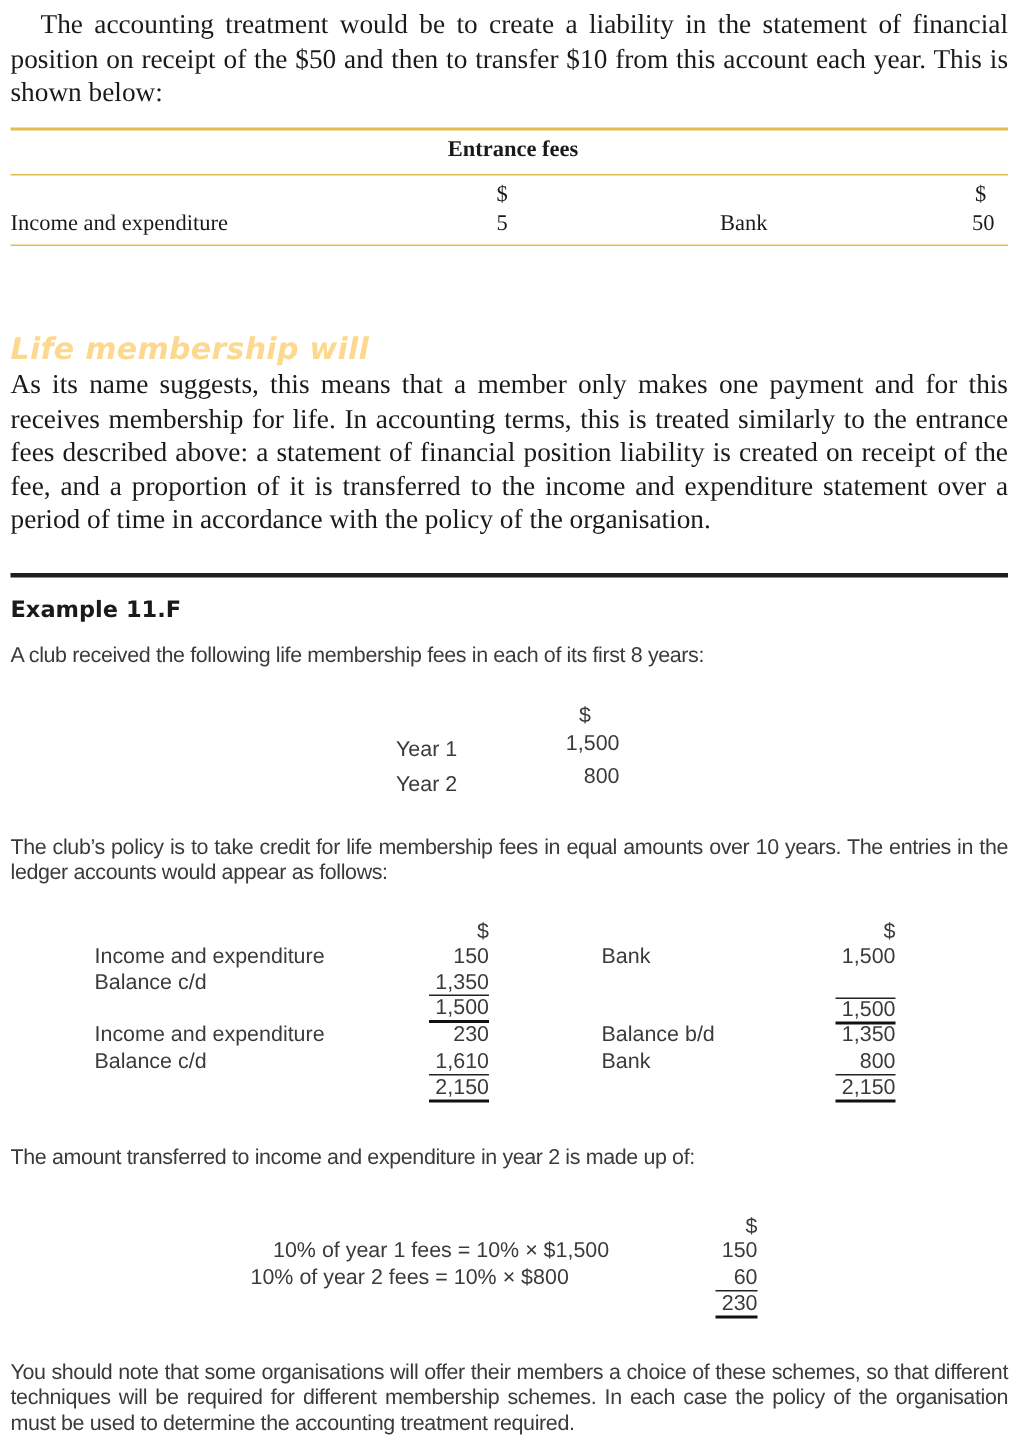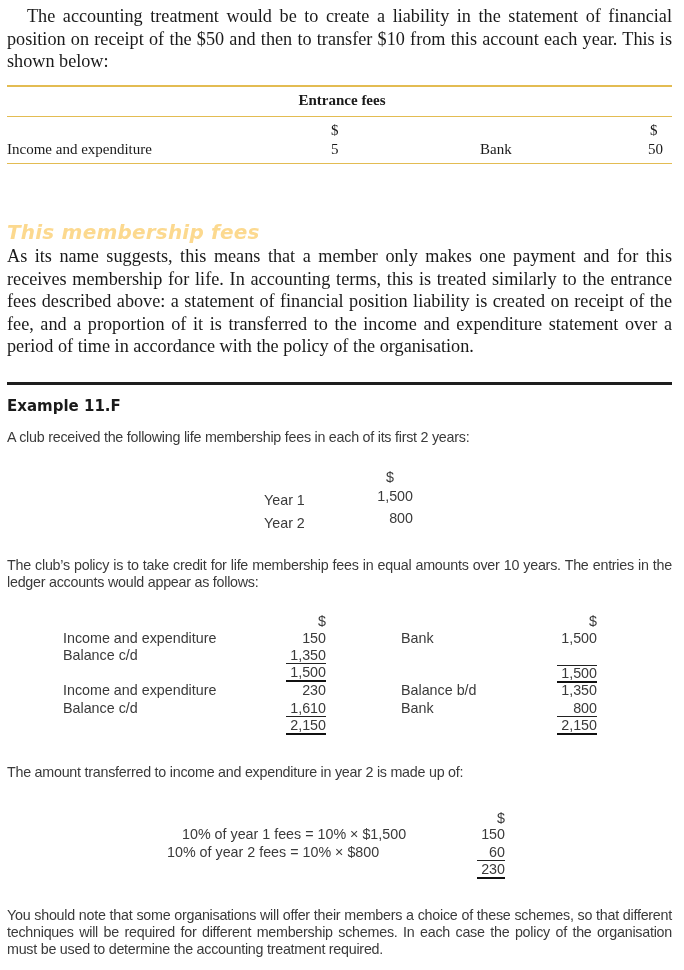--- a/index.html
+++ b/index.html
@@ -55,26 +55,26 @@
 
   <div>
     <div class="abs tbl-serif" style="left:7px; top:141px;">Income and expenditure</div>
     <div class="abs tbl-serif" style="left:331px; top:141px;">5</div>
     <div class="abs tbl-serif" style="left:480px; top:141px;">Bank</div>
     <div class="abs tbl-serif" style="left:648px; top:141px;">50</div>
   </div>
   <div class="gold-rule" style="top:163px; height:1px;"></div>
 </div>
 
-<div class="heading-life">This membership fees</div>
+<div class="heading-life">Life membership will</div>
 <div class="para-serif" style="top:245px;">As its name suggests, this means that a member only makes one payment and for this receives membership for life. In accounting terms, this is treated similarly to the entrance fees described above: a statement of financial position liability is created on receipt of the fee, and a proportion of it is transferred to the income and expenditure statement over a period of time in accordance with the policy of the organisation.</div>
 
 <div class="black-rule"></div>
 <div class="example-title">Example 11.F</div>
-<div class="para-sans" style="top:429px;">A club received the following life membership fees in each of its first 2 years:</div>
+<div class="para-sans" style="top:429px;">A club received the following life membership fees in each of its first 8 years:</div>
 
 <div>
   <div class="abs s" style="left:386px; top:469px;">$</div>
   <div>
     <div class="abs s" style="left:264px; top:492px;">Year 1</div>
     <div class="abs s r" style="left:353px; width:60px; top:488px;">1,500</div>
   </div>
   <div>
     <div class="abs s" style="left:264px; top:515px;">Year 2</div>
     <div class="abs s r" style="left:353px; width:60px; top:510px;">800</div>

